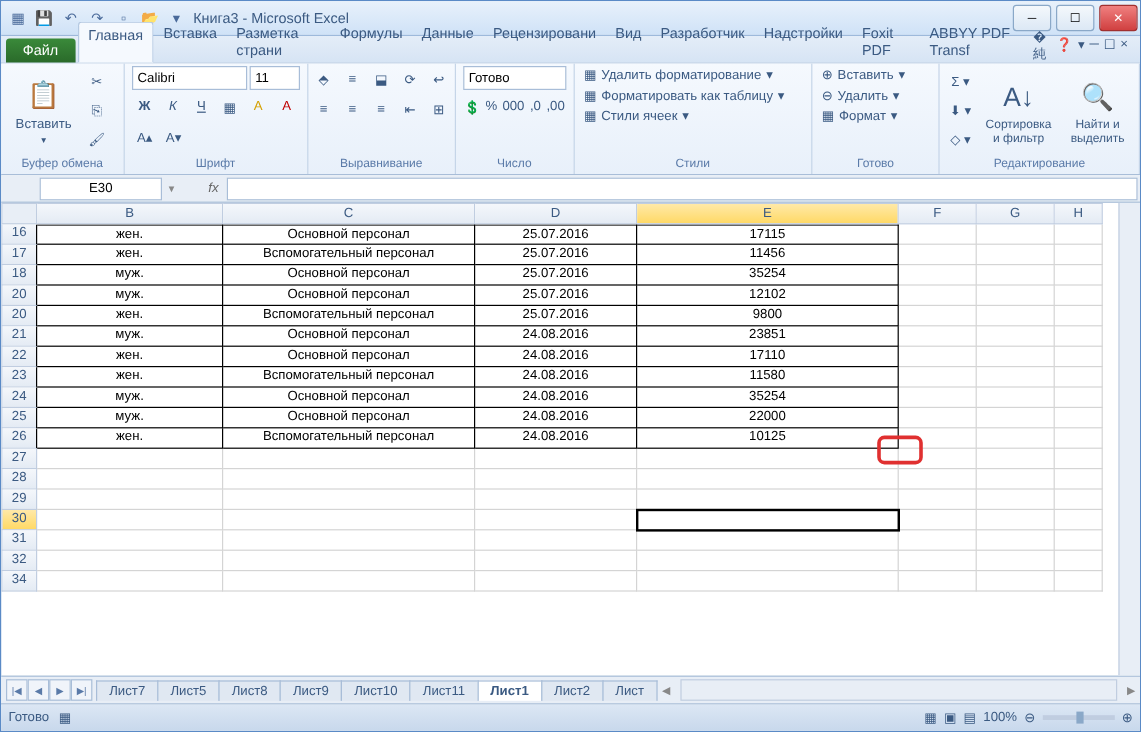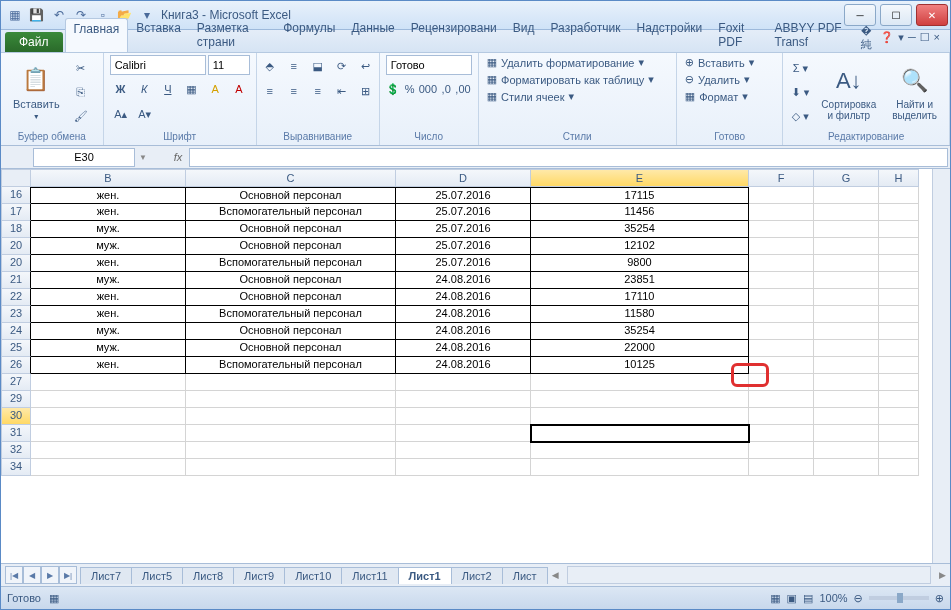--- a/index.html
+++ b/index.html
@@ -352,20 +352,30 @@
               <div class="rowh">27</div>
               <div class="cell" style="width: 155px;"></div>
               <div class="cell" style="width: 210px;"></div>
               <div class="cell" style="width: 135px;"></div>
               <div class="cell" style="width: 218px;"></div>
               <div class="cell" style="width: 65px;"></div>
               <div class="cell" style="width: 65px;"></div>
               <div class="cell" style="width: 40px;"></div>
             </div>
             <div class="row">
+              <div class="rowh">28</div>
+              <div class="cell" style="width: 155px;"></div>
+              <div class="cell" style="width: 210px;"></div>
+              <div class="cell" style="width: 135px;"></div>
+              <div class="cell" style="width: 218px;"></div>
+              <div class="cell" style="width: 65px;"></div>
+              <div class="cell" style="width: 65px;"></div>
+              <div class="cell" style="width: 40px;"></div>
+            </div>
+            <div class="row">
               <div class="rowh">29</div>
               <div class="cell" style="width: 155px;"></div>
               <div class="cell" style="width: 210px;"></div>
               <div class="cell" style="width: 135px;"></div>
               <div class="cell" style="width: 218px;"></div>
               <div class="cell" style="width: 65px;"></div>
               <div class="cell" style="width: 65px;"></div>
               <div class="cell" style="width: 40px;"></div>
             </div>
             <div class="row">

